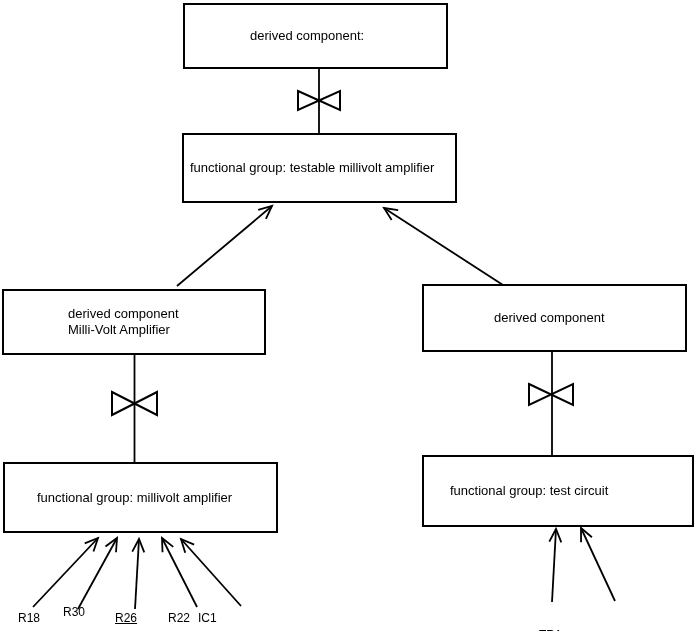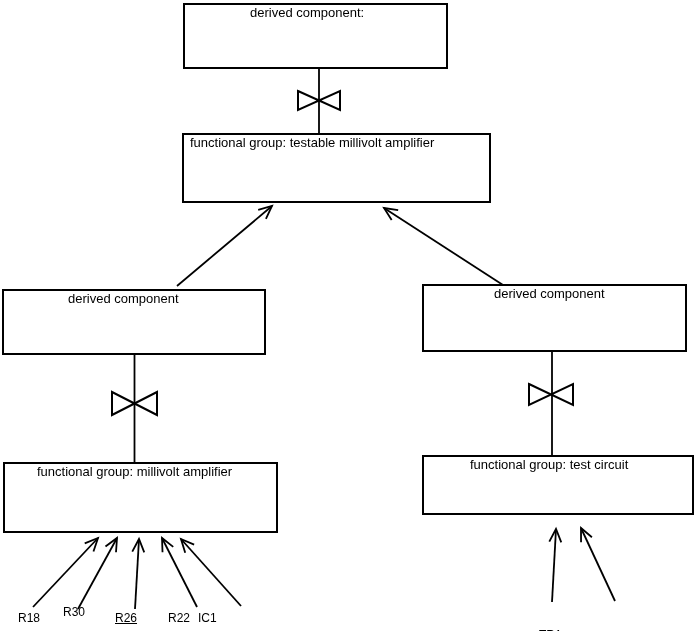--- a/index.html
+++ b/index.html
@@ -23,21 +23,21 @@
     width: 698px;
     height: 631px;
   }
   .node {
     position: absolute;
     box-sizing: border-box;
     border: 2px solid #000000;
     background: #ffffff;
     display: flex;
     flex-direction: column;
-    justify-content: flex-start;
+    justify-content: center;
     font-size: 13px;
     line-height: 16px;
     white-space: pre;
   }
   .leaf {
     position: absolute;
     font-size: 12px;
     line-height: 15px;
     white-space: pre;
   }
@@ -73,37 +73,38 @@
     <line x1="241" y1="606" x2="181" y2="539" stroke="#000000" stroke-width="1.8" marker-end="url(#openArrow)"></line>
 
     <line x1="552" y1="602" x2="556" y2="529" stroke="#000000" stroke-width="1.8" marker-end="url(#openArrow)"></line>
     <line x1="615" y1="601" x2="581" y2="528" stroke="#000000" stroke-width="1.8" marker-end="url(#openArrow)"></line>
   </svg>
 
   <div class="node" style="left:183px; top:3px; width:265px; height:66px; padding-left:65px;">
     <div>derived component:</div>
   </div>
 
-  <div class="node" style="left:182px; top:133px; width:309px; height:70px; padding-left:6px;">
+  <div class="node" style="left:182px; top:133px; width:275px; height:70px; padding-left:6px;">
     <div>functional group: testable millivolt amplifier</div>
   </div>
 
   <div class="node" style="left:2px; top:289px; width:264px; height:66px; padding-left:64px;">
     <div>derived component</div>
+    <div>Milli-Volt Amplifier</div>
   </div>
 
   <div class="node" style="left:422px; top:284px; width:265px; height:68px; padding-left:70px;">
     <div>derived component</div>
   </div>
 
   <div class="node" style="left:3px; top:462px; width:275px; height:71px; padding-left:32px;">
     <div>functional group: millivolt amplifier</div>
   </div>
 
-  <div class="node" style="left:422px; top:455px; width:272px; height:60px; padding-left:46px;">
+  <div class="node" style="left:422px; top:455px; width:272px; height:72px; padding-left:26px;">
     <div>functional group: test circuit</div>
   </div>
 
   <div class="leaf" style="left:18px; top:611px;">R18</div>
   <div class="leaf" style="left:63px; top:605px;">R30</div>
   <div class="leaf" style="left:115px; top:611px;text-decoration:underline;">R26</div>
   <div class="leaf" style="left:168px; top:611px;text-align:right;">R22</div>
   <div class="leaf" style="left:198px; top:611px;">IC1</div>
   <div class="leaf" style="left:539px; top:628px;">TR1</div>
   <div class="leaf" style="left:606px; top:644px;">R36</div>

